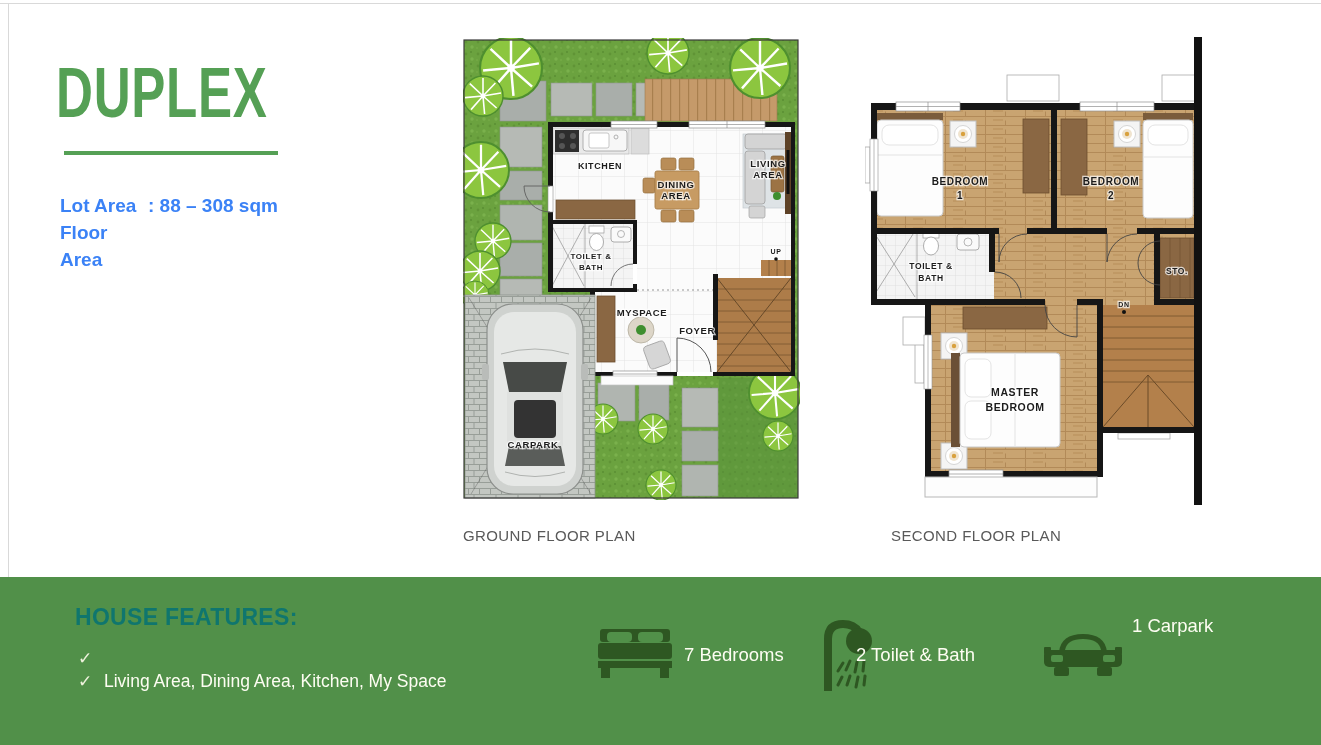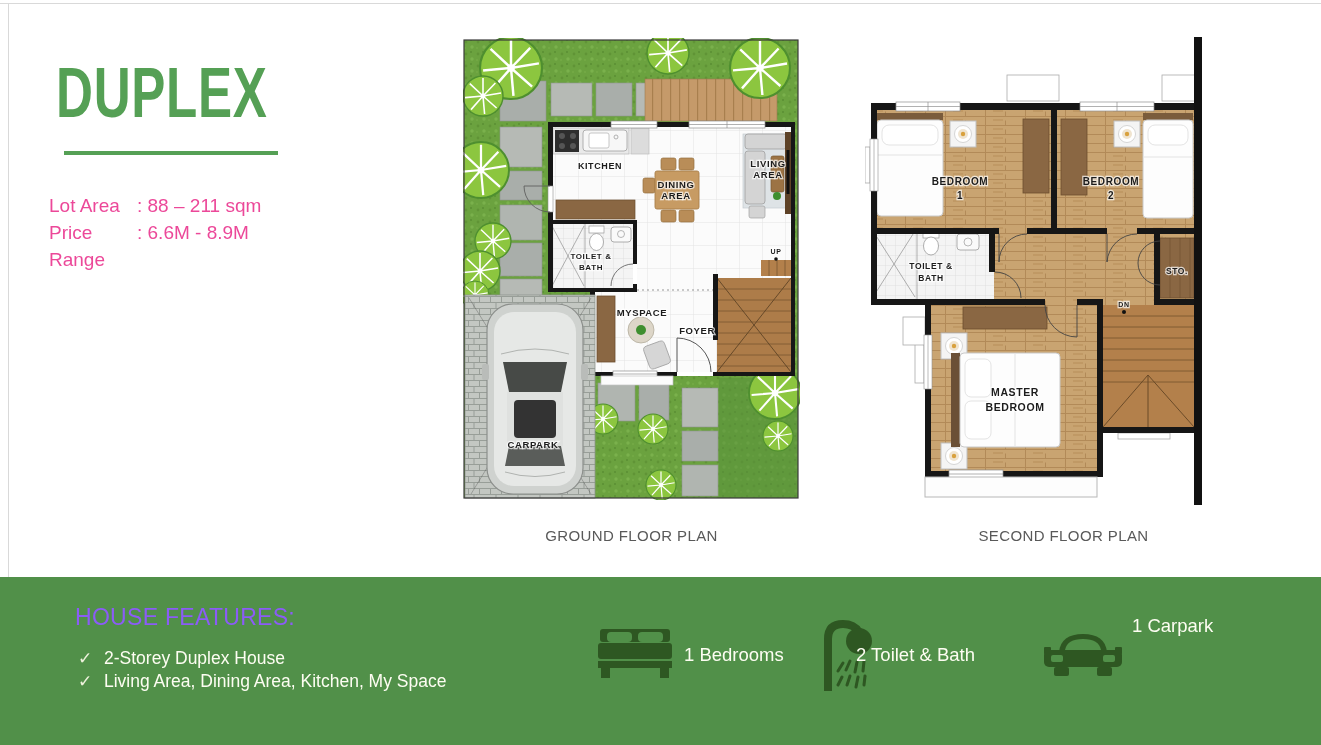--- a/index.html
+++ b/index.html
@@ -12,70 +12,67 @@
   .frame-top{left:0;top:3px;width:1321px;height:1px;background:#d9d9d9}
   .frame-left{left:8px;top:3px;width:1px;height:574px;background:#d9d9d9}
 
   
   .title{
     left:56px;top:58px;font-size:70px;line-height:1;font-weight:700;
     color:#55a055;letter-spacing:1px;transform:scaleX(.73);transform-origin:left top;
     white-space:nowrap;
   }
   .rule{left:64px;top:151px;width:214px;height:4px;background:#55a055}
-  .specs{left:49px;top:192px;color:#ec4899;font-size:19px;font-weight:400}
+  .specs{left:60px;top:192px;color:#3b82f6;font-size:19px;font-weight:700}
   .spec-row{display:flex;line-height:27px}
   .spec-label{width:88px}
   .spec-value{white-space:nowrap}
 
   
   .caption{
     top:527px;font-size:15px;color:#595959;letter-spacing:.4px;
-    text-align:center;white-space:nowrap;
+    text-align:left;white-space:nowrap;
   }
   .caption.gf{left:463px;width:337px}
   .caption.sf{left:891px;width:345px}
 
   .plan{position:absolute}
   .plan text{
     font-family:"Liberation Sans",sans-serif;font-weight:700;fill:#1c1c1c;
     text-anchor:middle;letter-spacing:.6px;
     paint-order:stroke;stroke:#ffffff;stroke-width:2.4px;stroke-opacity:.72;
   }
 
   
   .features-bar{left:0;top:577px;width:1321px;height:168px;background:#519049}
   .features-heading{
-    left:75px;top:604px;font-size:23px;font-weight:400;color:#8b5cf6;letter-spacing:.3px;
+    left:75px;top:604px;font-size:23px;font-weight:700;color:#0f766e;letter-spacing:.3px;
   }
   .feature-item{left:78px;color:#fdfdf2;font-size:17.5px;line-height:23px;display:flex}
   .feature-item .check{width:26px;color:#eef2dc;font-size:17px}
   .item-0{top:647px}
   .item-1{top:670px}
   .stat-label{color:#fdfdf2;font-size:18.5px;white-space:nowrap}
   .stat-icon svg{display:block}
 </style>
 </head>
 <body>
 
 <div class="abs frame-top"></div>
 <div class="abs frame-left"></div>
 
 <div class="abs title">DUPLEX</div>
 <div class="abs rule"></div>
 <div class="abs specs">
   <div class="spec-row">
     <span class="spec-label">Lot Area</span>
-    <span class="spec-value">: 88 – 211 sqm</span>
+    <span class="spec-value">: 88 – 308 sqm</span>
   </div>
   <div class="spec-row">
-  </div>
-  <div class="spec-row">
-    <span class="spec-label">Price Range</span>
-    <span class="spec-value">: 6.6M - 8.9M</span>
+    <span class="spec-label">Floor Area</span>
   </div>
 </div>
 
 <svg class="plan" style="left:463px;top:38px" width="337" height="462" viewBox="0 0 337 462">
   <defs>
     <pattern id="g-grass" width="12" height="12" patternUnits="userSpaceOnUse">
       <rect width="12" height="12" fill="#6ba23f"></rect>
       <circle cx="3" cy="4" r="1.4" fill="#609436"></circle>
       <circle cx="9" cy="9" r="1.7" fill="#7ab14c"></circle>
       <circle cx="8" cy="2" r="1" fill="#5a8e32"></circle>
@@ -393,39 +390,38 @@
     <text x="150" y="376" font-size="10.5">BEDROOM</text>
   </g>
 </svg>
 <div class="abs caption sf">SECOND FLOOR PLAN</div>
 
 <div class="abs features-bar"></div>
 <div class="abs features-heading">HOUSE FEATURES:</div>
 
 <div class="abs feature-item item-0">
   <span class="check">✓</span>
-  <span>2-Storey Duplex House</span>
 </div>
 <div class="abs feature-item item-1">
   <span class="check">✓</span>
   <span>Living Area, Dining Area, Kitchen, My Space</span>
 </div>
 
 <div class="abs stat-icon" style="left:598px;top:629px">
   <svg width="74" height="50" viewBox="0 0 74 50" fill="#2e5722">
     <rect x="2" y="0" width="70" height="13" rx="3"></rect>
     <rect x="9" y="3" width="25" height="10" rx="4" fill="#519049"></rect>
     <rect x="40" y="3" width="25" height="10" rx="4" fill="#519049"></rect>
     <rect x="0" y="14" width="74" height="16" rx="3"></rect>
     <rect x="0" y="32" width="74" height="7"></rect>
     <rect x="3" y="39" width="9" height="10"></rect>
     <rect x="62" y="39" width="9" height="10"></rect>
   </svg>
 </div>
-<div class="abs stat-label" style="left:684px;top:644px">1 Bedrooms</div>
+<div class="abs stat-label" style="left:684px;top:644px">7 Bedrooms</div>
 
 <div class="abs stat-icon" style="left:820px;top:617px">
   <svg width="56" height="76" viewBox="0 0 56 76">
     <path d="M8,74 L8,22 Q8,7 23,7 Q34,7 39,15" fill="none" stroke="#2e5722" stroke-width="8"></path>
     <circle cx="39" cy="24" r="13" fill="#2e5722"></circle>
     <g stroke="#2e5722" stroke-width="3" stroke-linecap="round">
       <path d="M23,46 L18,54"></path>
         <path d="M30,44 L26,53"></path>
         <path d="M37,45 L35,55"></path>
         <path d="M44,44 L43,54"></path>

